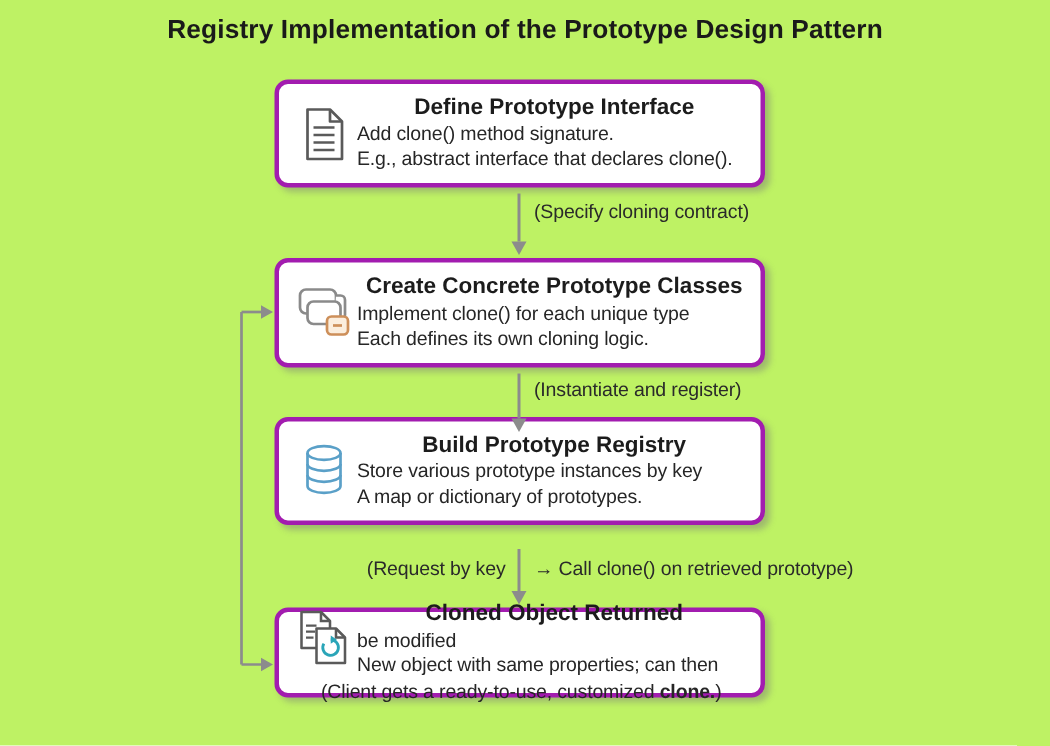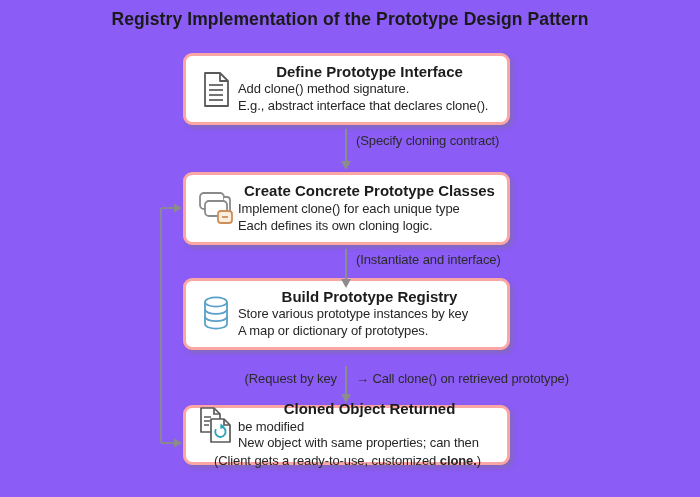--- a/index.html
+++ b/index.html
@@ -1,26 +1,26 @@
 <!DOCTYPE html>
 <html><head>
 <meta charset="utf-8">
 <style>
   html,body{margin:0;padding:0;background:#ffffff;}
   #stage{
-    position:relative;width:700px;height:497px;background:#8b5cf6;overflow:hidden;
+    position:relative;width:700px;height:497px;background:#bef264;overflow:hidden;
     font-family:"Liberation Sans", sans-serif;color:#222222;
   }
   #diagram-title{
     position:absolute;left:0;top:9px;width:700px;text-align:center;
     font-size:17.5px;font-weight:bold;color:#1a1a1a;letter-spacing:0.1px;
   }
   .box{
     position:absolute;left:183px;width:327px;box-sizing:border-box;
-    border:3px solid #fca5a5;border-radius:9px;background:#ffffff;
+    border:3px solid #a21caf;border-radius:9px;background:#ffffff;
     box-shadow:3px 3px 4px rgba(120,120,120,0.45);
     display:flex;flex-direction:column;justify-content:center;
     padding:4px 6px 4px 8px;
   }
   .box-row{display:flex;align-items:center;}
   .box-icon{flex:0 0 44px;display:flex;justify-content:center;align-items:center;}
   .box-content{flex:1;min-width:0;}
   .box-title{font-size:15px;font-weight:bold;text-align:center;color:#1c1c1c;white-space:nowrap;line-height:1.25;}
   .box-line{font-size:13px;color:#262626;white-space:nowrap;line-height:1.3;letter-spacing:-0.1px;}
   .box-footer{font-size:13px;color:#262626;text-align:center;white-space:nowrap;letter-spacing:-0.1px;line-height:1.3;margin-top:1px;}
@@ -140,17 +140,17 @@
     <g>
       <line x1="161" y1="208" x2="161" y2="443" stroke="#8c8c8c" stroke-width="1.8"></line>
       <line x1="161" y1="208" x2="174" y2="208" stroke="#8c8c8c" stroke-width="1.8"></line>
       <polygon points="174,203.5 182,208 174,212.5" fill="#8c8c8c"></polygon>
       <line x1="161" y1="443" x2="174" y2="443" stroke="#8c8c8c" stroke-width="1.8"></line>
       <polygon points="174,438.5 182,443 174,447.5" fill="#8c8c8c"></polygon>
     </g>
   </svg>
 
   <div class="flow-label" style="left:356px;top:133px;">(Specify cloning contract)</div>
-  <div class="flow-label" style="left:356px;top:252px;">(Instantiate and interface)</div>
+  <div class="flow-label" style="left:356px;top:252px;">(Instantiate and register)</div>
   <div class="flow-label" style="right:363px;top:371px;">(Request by key</div>
   <div class="flow-label" style="left:356px;top:371px;">→ Call clone() on retrieved prototype)</div>
 
 </div>
 
 </body></html>

